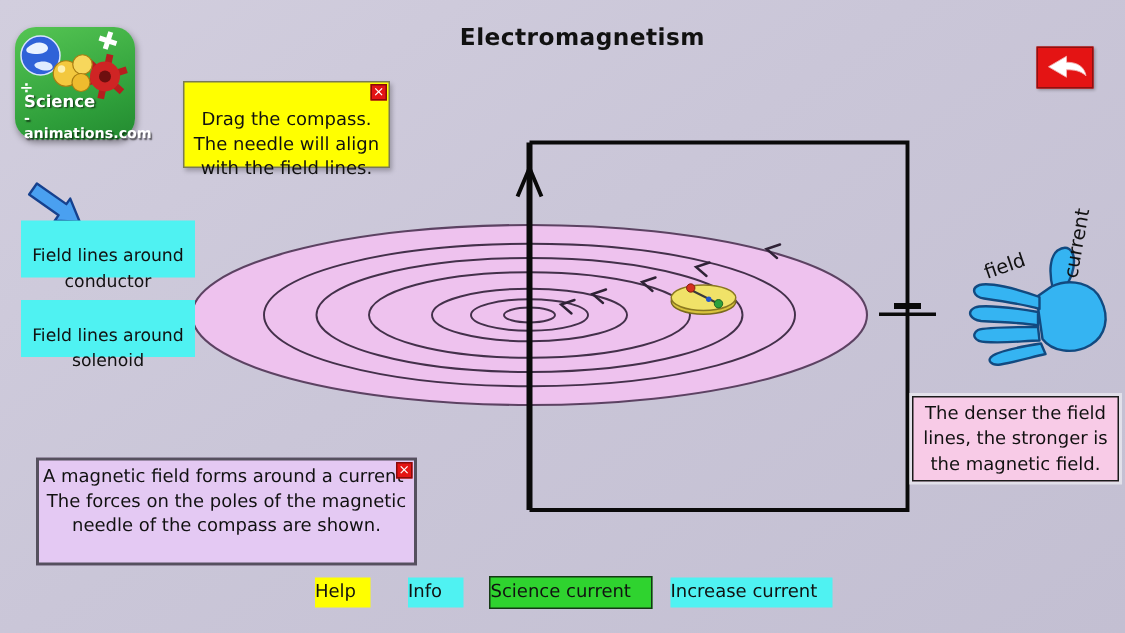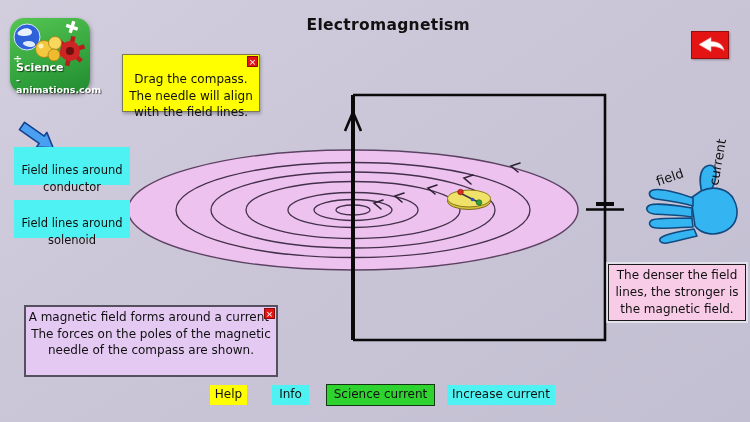--- a/index.html
+++ b/index.html
@@ -34,21 +34,21 @@
     border:1.5px solid #1a1a1a;font-size:12px;line-height:17px;padding-top:2px;
     box-shadow:0 0 0 2px rgba(255,255,255,.5);}
   .explain{left:24px;top:305px;width:254px;height:72px;background:#e4c9f3;
     border:2px solid #55505e;font-size:12px;line-height:16.5px;padding-top:2px;}
   
   .title{left:230px;top:16px;width:240px;text-align:right;font-size:15.5px;
     font-weight:bold;letter-spacing:.3px;}
   .backbtn{left:691px;top:31px;width:36px;height:26px;background:#e41414;
     border:1px solid #90100f;box-shadow:1px 1px 2px rgba(0,0,0,.3);cursor:pointer;}
   
-  .btn{box-sizing:border-box;text-align:center;font-size:12px;cursor:pointer;
+  .btn{box-sizing:border-box;font-size:12px;cursor:pointer;
     padding-top:2px;height:20px;white-space:nowrap;}
   .btn-help{left:210px;top:385px;width:37px;background:#ffff00;}
   .btn-info{left:272px;top:385px;width:37px;background:#4ff2f2;}
   .btn-dec{left:326px;top:384px;width:109px;height:22px;background:#2fd32f;
     border:1.5px solid #143814;}
   .btn-inc{left:447px;top:385px;width:108px;background:#4ff2f2;}
   svg{display:block;overflow:visible;}
   text{font-family:"DejaVu Sans",sans-serif;}
 </style>
 </head>

